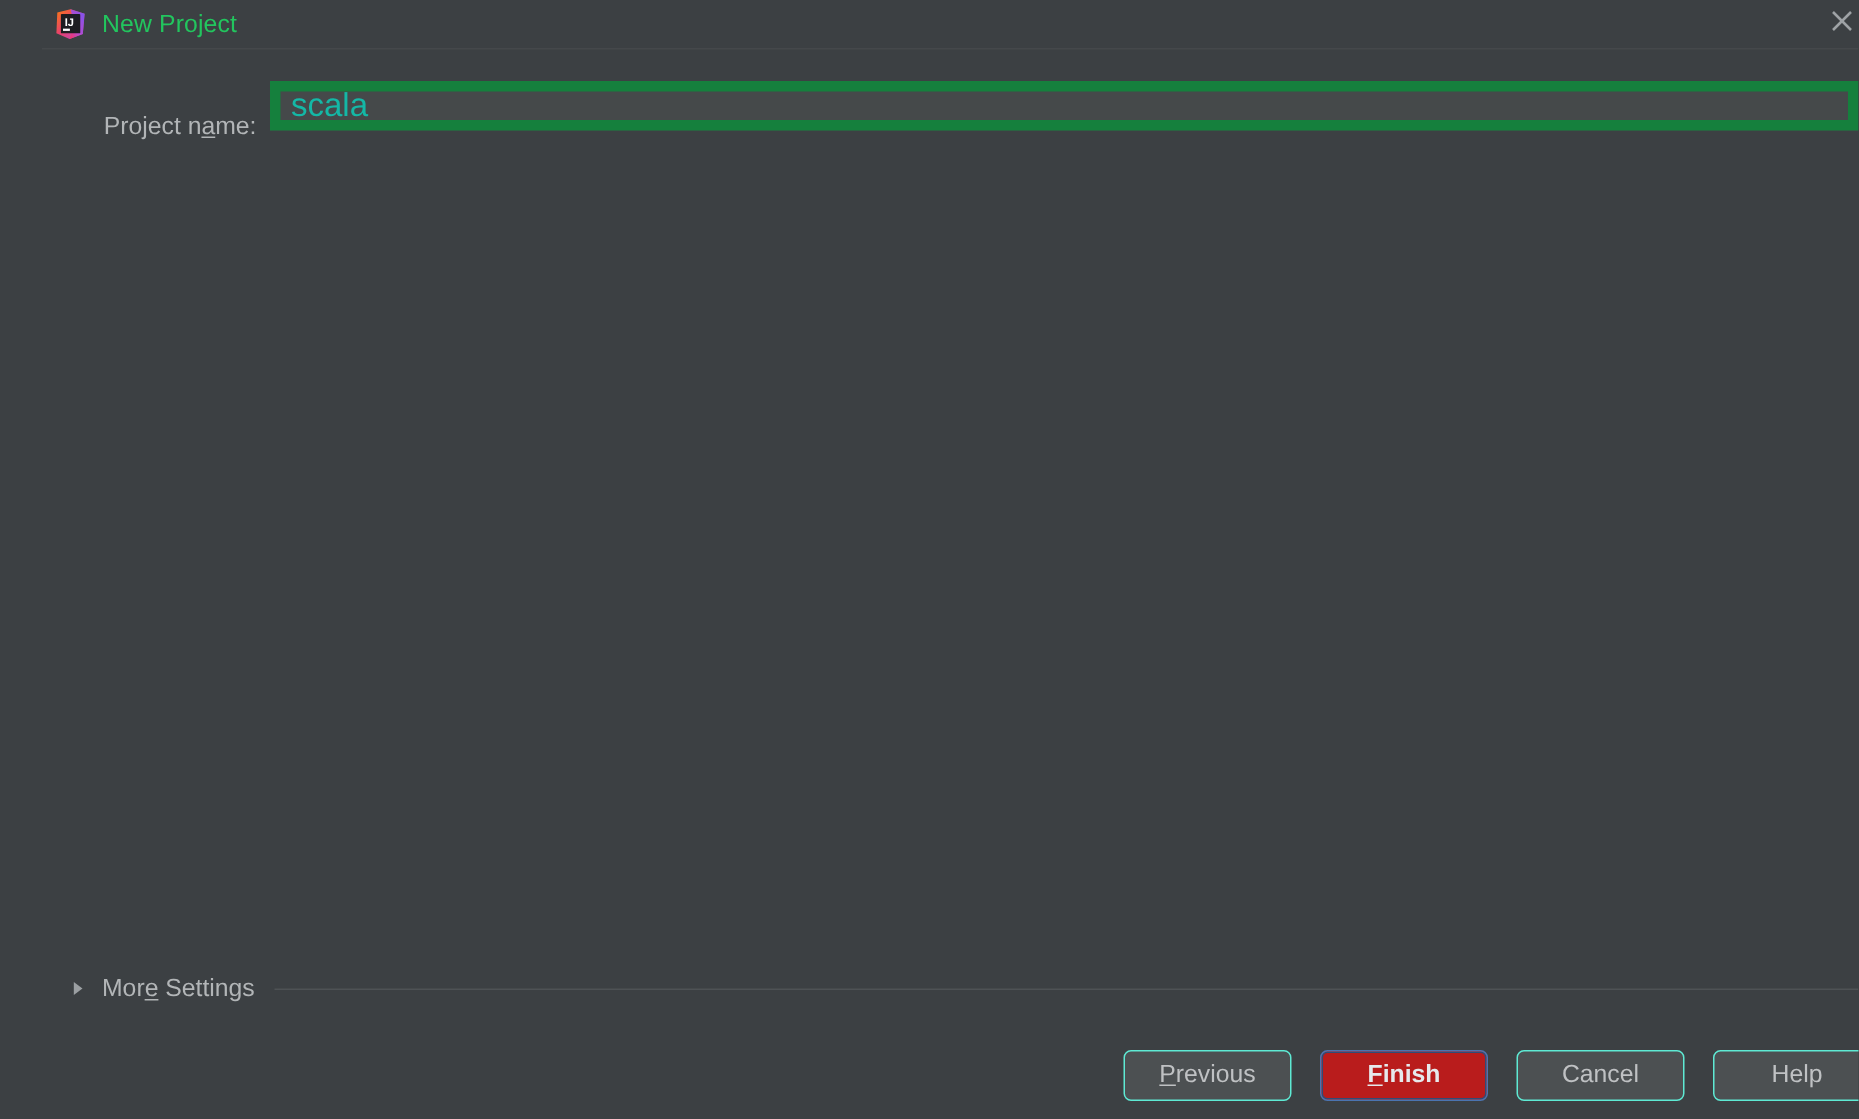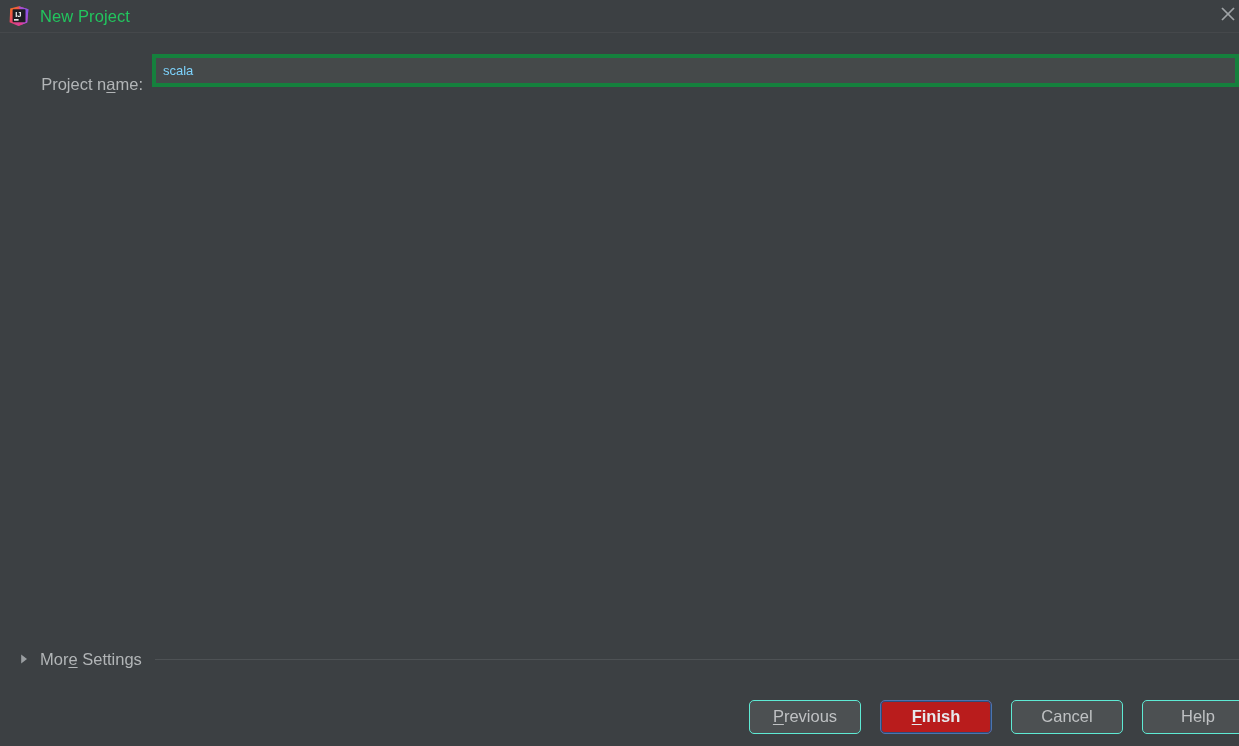--- a/index.html
+++ b/index.html
@@ -18,20 +18,21 @@
     -webkit-font-smoothing: antialiased;
   }
 
   #dialog {
     position: relative;
     width: 1239px;
     height: 746px;
     background: #3c4043;
     display: flex;
     flex-direction: column;
+    padding-left: 28px;
   }
 
   
   #titlebar {
     position: relative;
     height: 33px;
     flex: 0 0 33px;
     background: #3c4043;
     display: flex;
     align-items: center;
@@ -95,23 +96,23 @@
     color: #b2b5b7;
     white-space: nowrap;
     margin-top: 28px;
   }
 
   .mn { text-decoration: underline; text-underline-offset: 1.5px; }
 
   .text-field {
     height: 33px;
     background: #45494a;
-    border: 4px solid #15803d;
-    color: #7dd3fc;
-    font-size: 13px;
+    border: 7px solid #15803d;
+    color: #14b8a6;
+    font-size: 22px;
     font-family: "Liberation Sans", sans-serif;
     padding: 0 7px;
     line-height: 31px;
     outline: none;
     border-radius: 0;
     overflow: hidden;
     white-space: nowrap;
   }
 
   #project-name-input {

